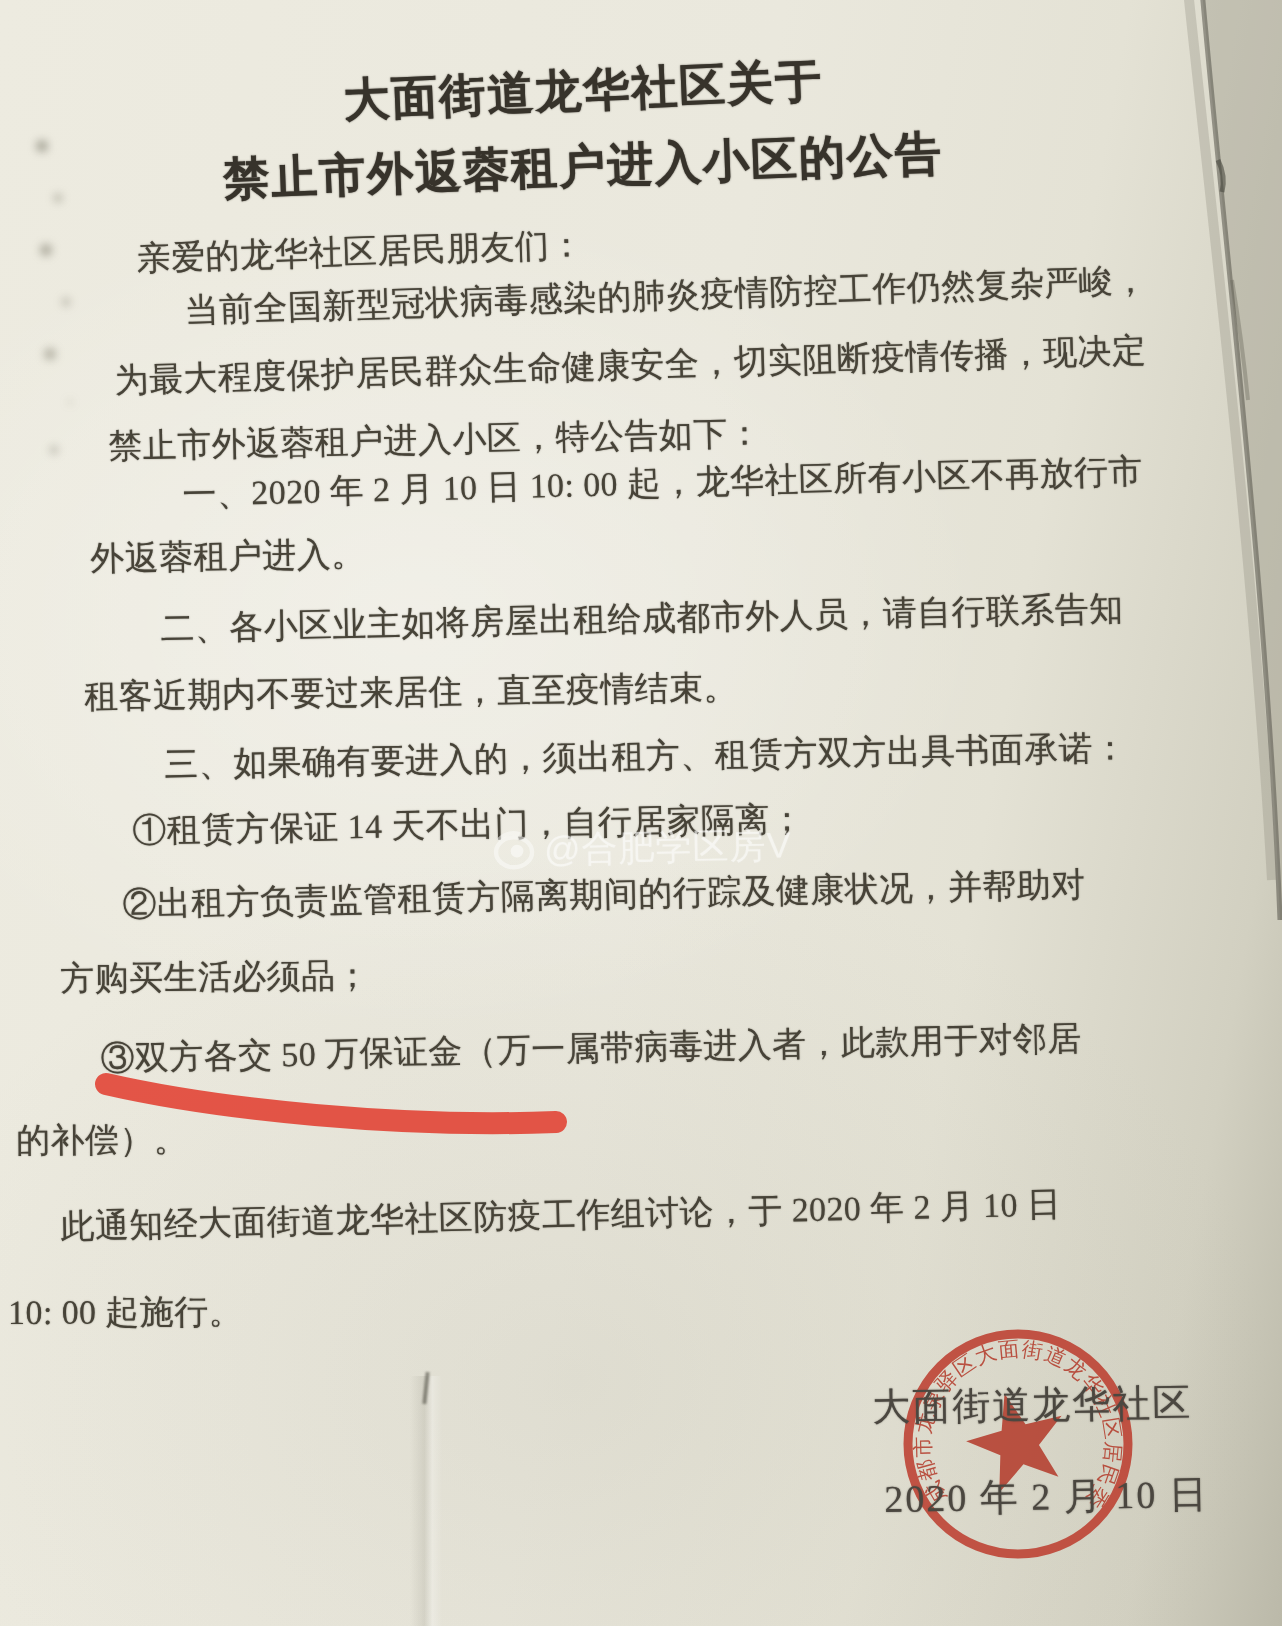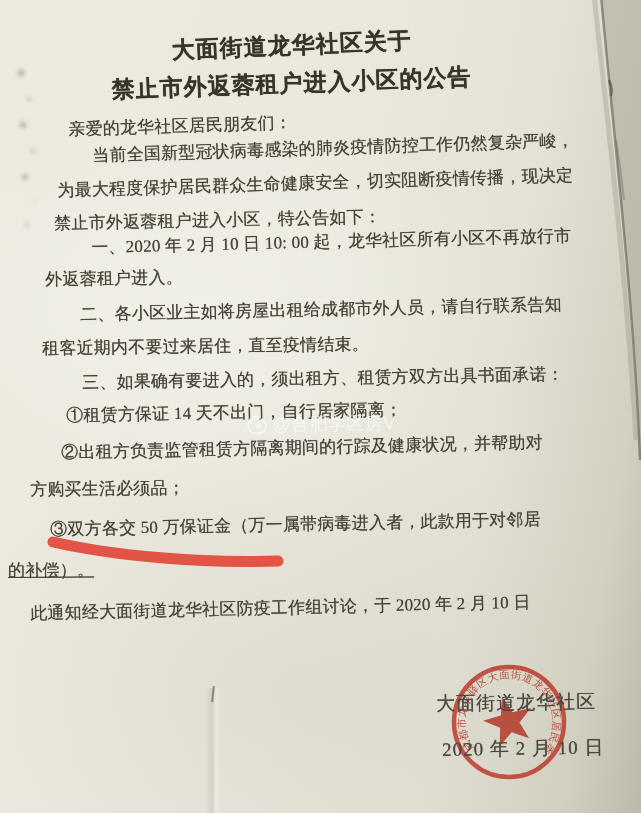--- a/index.html
+++ b/index.html
@@ -81,22 +81,23 @@
   <div class="line" style="left:54px;top:212px;transform:rotate(-1.2deg);">禁止市外返蓉租户进入小区，特公告如下：</div>
   <div class="line" style="left:91px;top:236px;transform:rotate(-1.4deg);">一、2020 年 2 月 10 日 10: 00 起，龙华社区所有小区不再放行市</div>
   <div class="line" style="left:45px;top:268px;transform:rotate(-1deg);">外返蓉租户进入。</div>
   <div class="line" style="left:80px;top:303px;transform:rotate(-1.2deg);">二、各小区业主如将房屋出租给成都市外人员，请自行联系告知</div>
   <div class="line" style="left:42px;top:337px;transform:rotate(-0.8deg);">租客近期内不要过来居住，直至疫情结束。</div>
   <div class="line" style="left:82px;top:371px;transform:rotate(-1deg);">三、如果确有要进入的，须出租方、租赁方双方出具书面承诺：</div>
   <div class="line" style="left:66px;top:404px;transform:rotate(-1deg);">①租赁方保证 14 天不出门，自行居家隔离；</div>
   <div class="line" style="left:61px;top:441px;transform:rotate(-1.2deg);">②出租方负责监管租赁方隔离期间的行踪及健康状况，并帮助对</div>
   <div class="line" style="left:30px;top:478px;transform:rotate(-0.6deg);">方购买生活必须品；</div>
   <div class="line" style="left:50px;top:518px;transform:rotate(-1.2deg);">③双方各交 50 万保证金（万一属带病毒进入者，此款用于对邻居</div>
-  <div class="line" style="left:8px;top:559px;transform:rotate(-0.4deg);text-decoration:underline;">的补偿）。</div>
+  <div class="line" style="left:8px;top:559px;transform:rotate(-0.4deg);">的补偿）。</div>
   <div class="line" style="left:30px;top:602px;transform:rotate(-1.3deg);">此通知经大面街道龙华社区防疫工作组讨论，于 2020 年 2 月 10 日</div>
+  <div class="line" style="left:4px;top:645px;transform:rotate(-0.2deg);">10: 00 起施行。</div>
 
   <div class="watermark">
     <svg width="22" height="22" viewBox="0 0 22 22">
       <ellipse cx="11" cy="12" rx="9" ry="7.5" fill="none" stroke="rgba(252,252,250,.55)" stroke-width="2.2"></ellipse>
       <circle cx="12.5" cy="11.5" r="3.2" fill="rgba(252,252,250,.6)"></circle>
       <path d="M 3 6 Q 8 1 14 3" fill="none" stroke="rgba(252,252,250,.5)" stroke-width="2"></path>
     </svg>
     <span>@合肥学区房V</span>
   </div>
 

